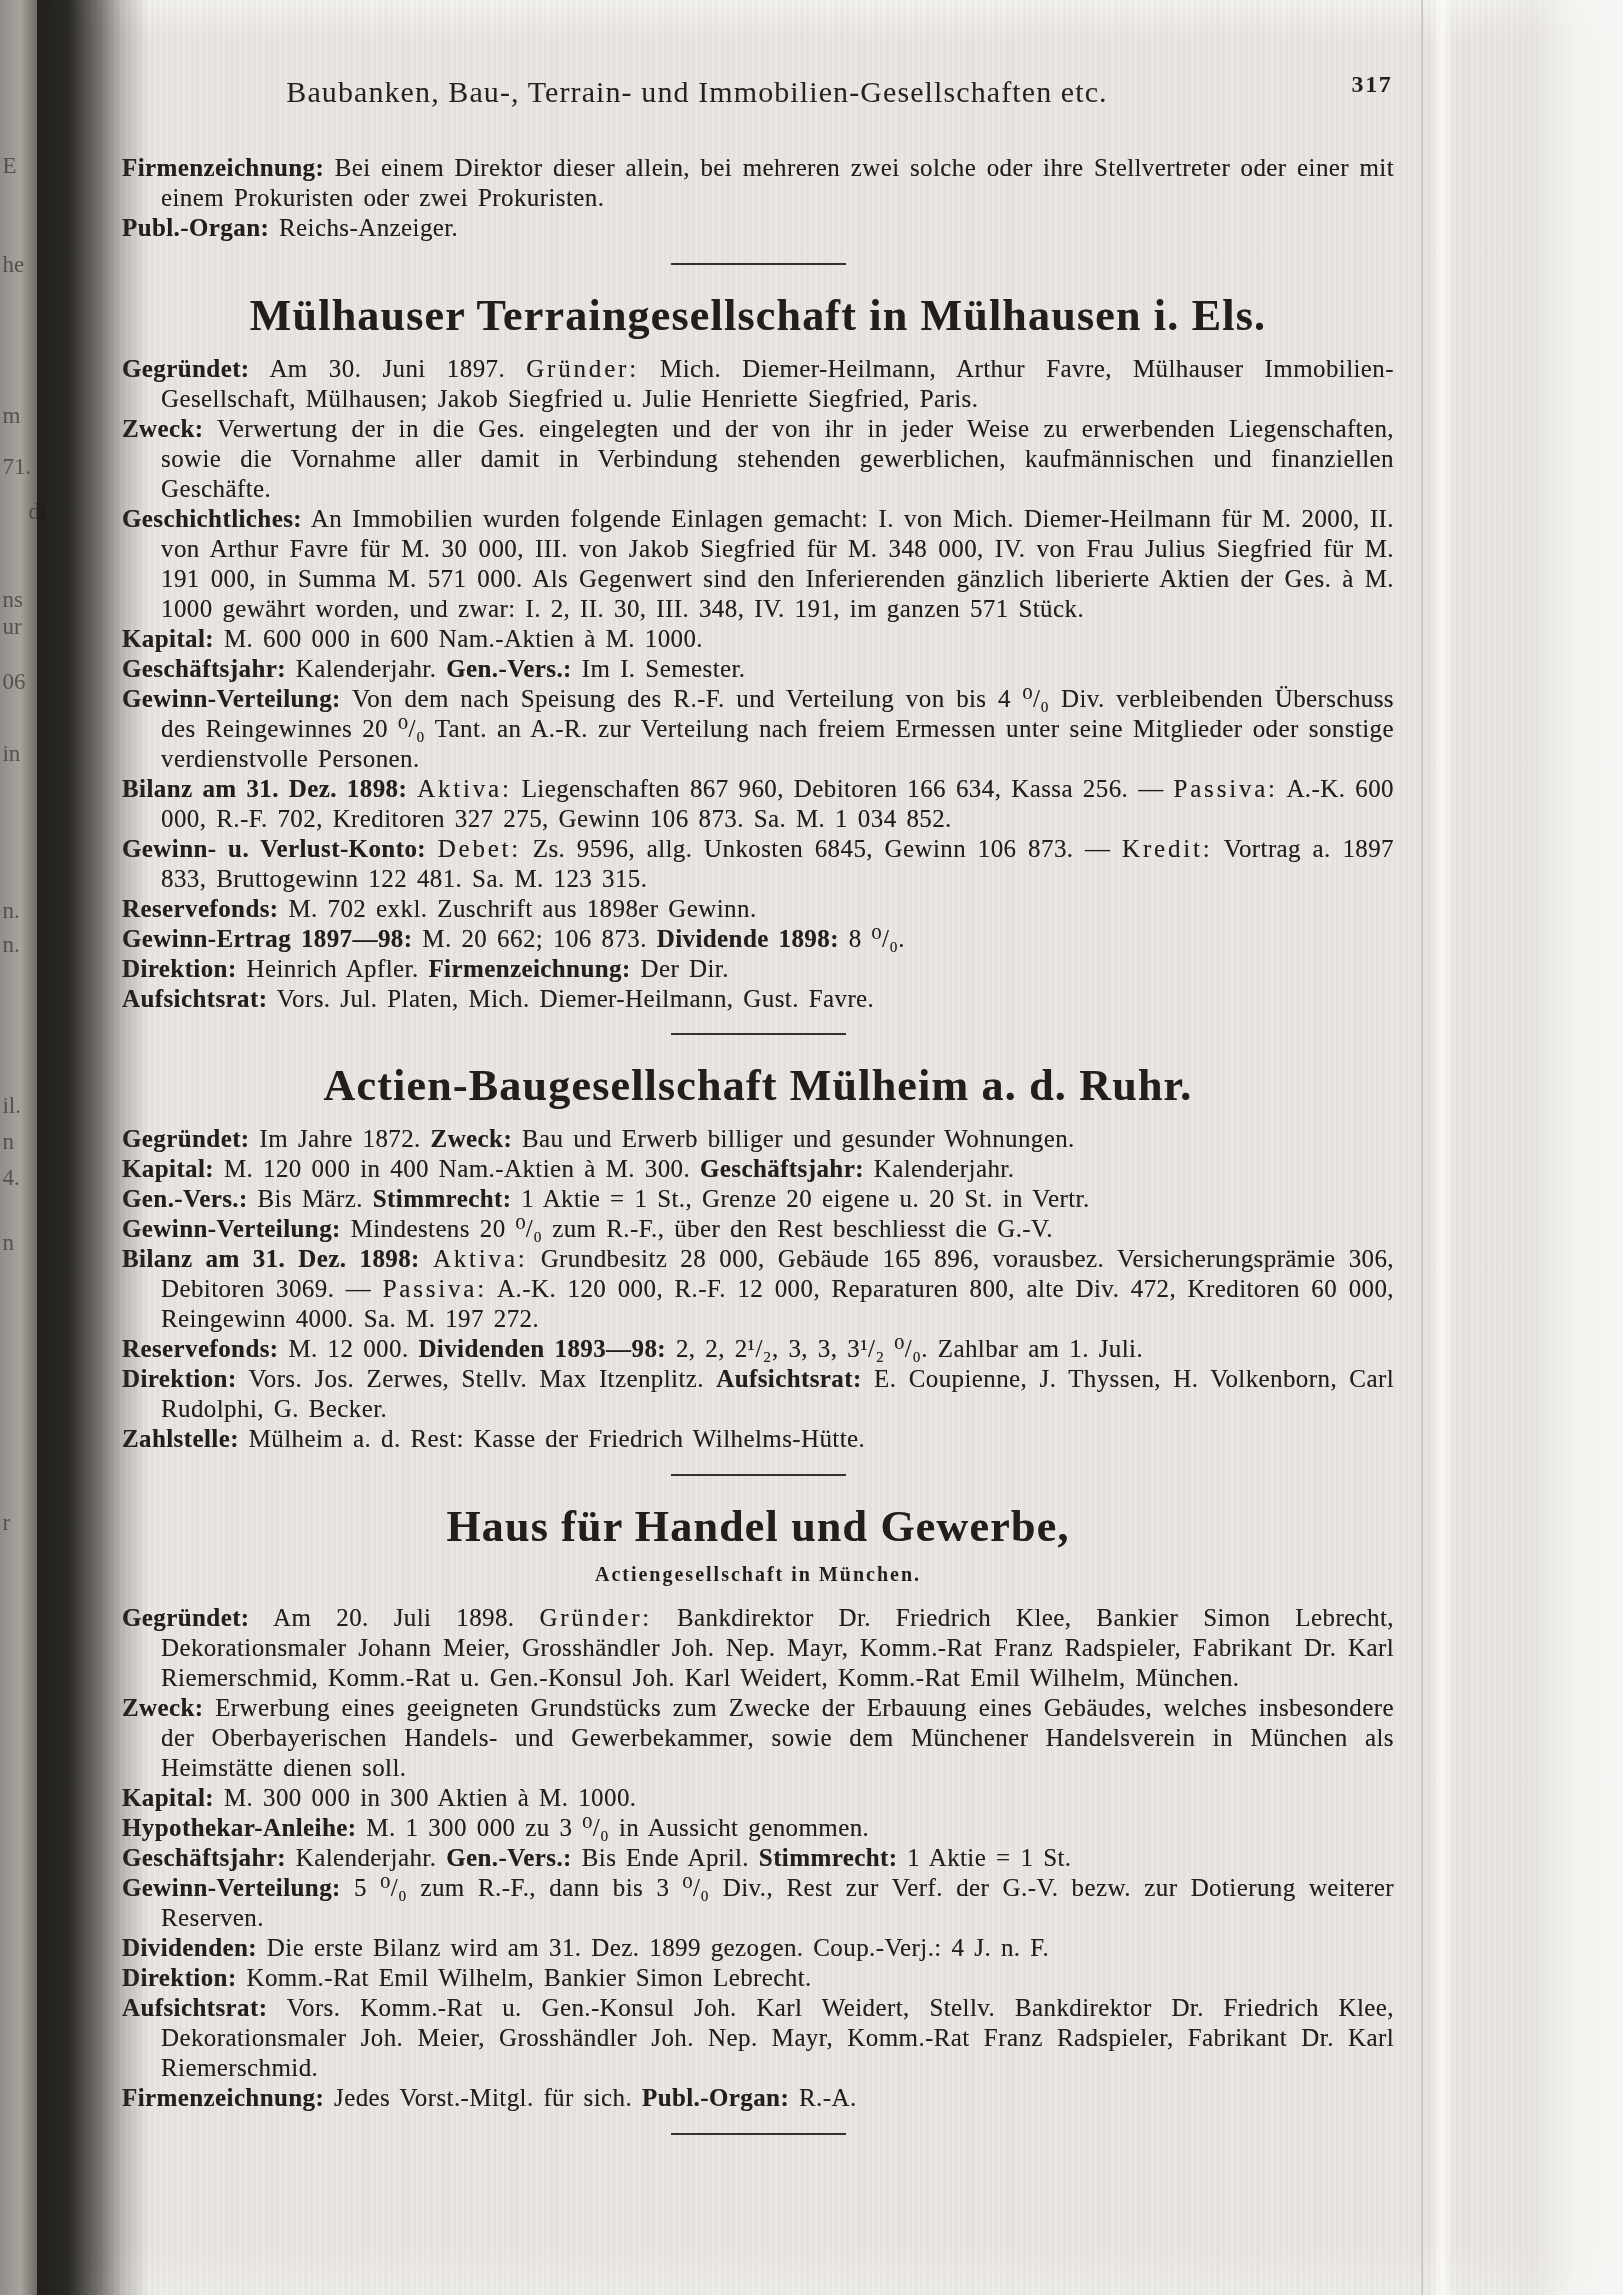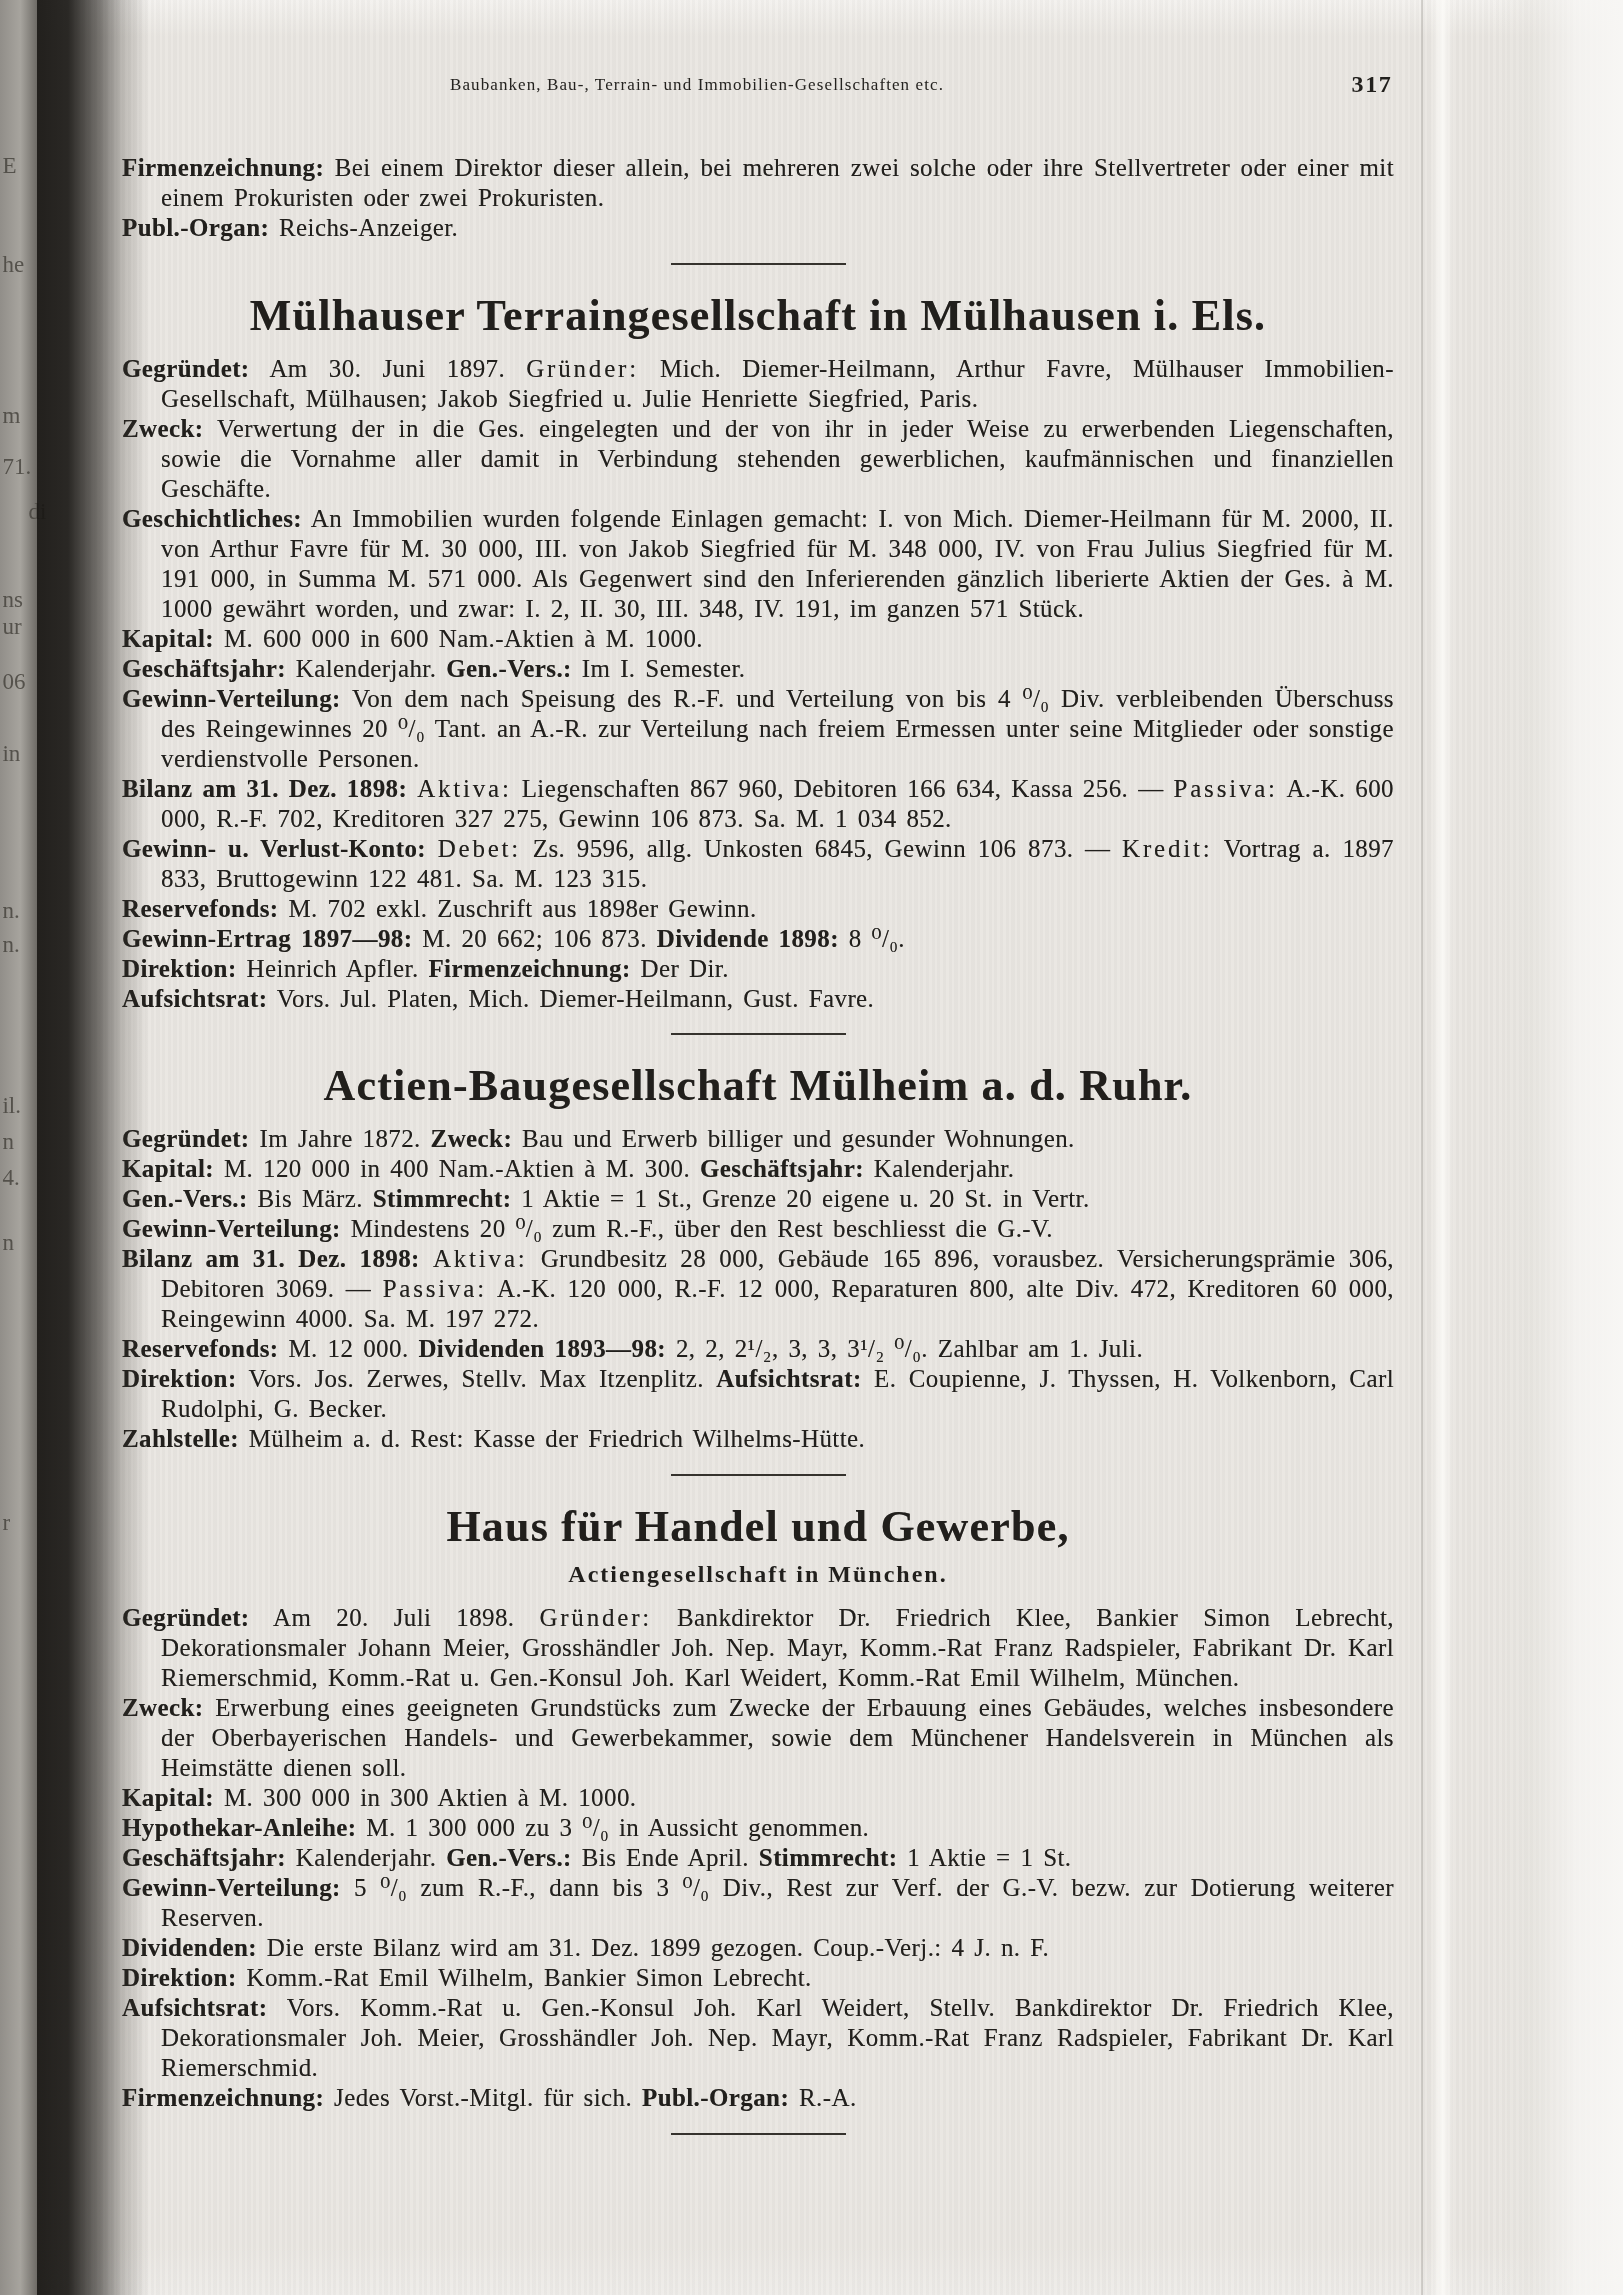--- a/index.html
+++ b/index.html
@@ -62,21 +62,21 @@
     font-size: 23px; line-height: 24px; color: #48453f; opacity: 0.85;
     white-space: nowrap; overflow: hidden; max-width: 34px;
   }
 
   
   .content { position: absolute; left: 122px; right: 229px; top: 75px; z-index: 3; }
 
   .running-header { position: relative; height: 37px; margin-bottom: 41px; }
   .header-title {
     display: block; text-align: center; padding-right: 122px;
-    font-size: 17px; letter-spacing: 1.1px; color: #24221f;
+    font-size: 30px; letter-spacing: 1.1px; color: #24221f;
   }
   .page-number {
     position: absolute; right: 1.6px; top: -4px;
     font-size: 24px; font-weight: bold; letter-spacing: 1.6px;
   }
 
   .entry {
     margin: 0;
     font-size: 25px;
     line-height: 30px;
@@ -96,21 +96,21 @@
     margin: 19.5px auto;
   }
 
   .section-heading {
     font-size: 44px; line-height: 50px; font-weight: bold;
     letter-spacing: 1.2px; text-align: center;
     margin: 26px 0 13px 0;
     text-shadow: 0 0 0.6px rgba(32,30,27,0.5);
   }
   .section-subheading {
-    font-size: 24px; line-height: 32px; font-weight: bold;
+    font-size: 20px; line-height: 32px; font-weight: bold;
     letter-spacing: 2px; text-align: center;
     margin: -6.5px 0 13px 0;
   }
 </style>
 </head>
 <body>
 
 <div class="page">
 
   <div class="edge-right"></div>

